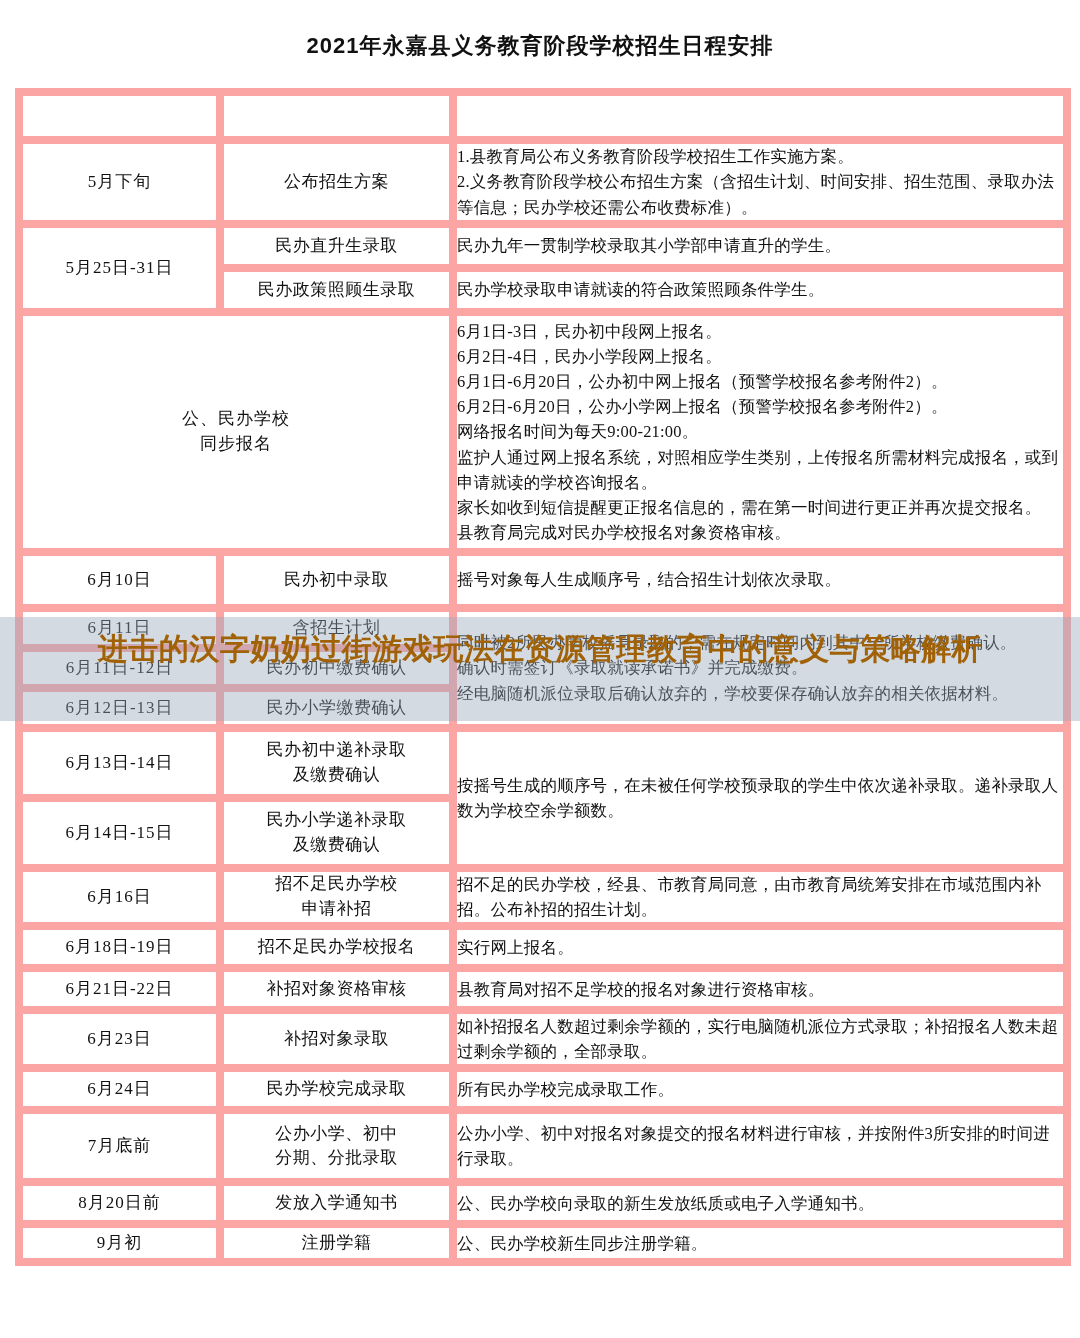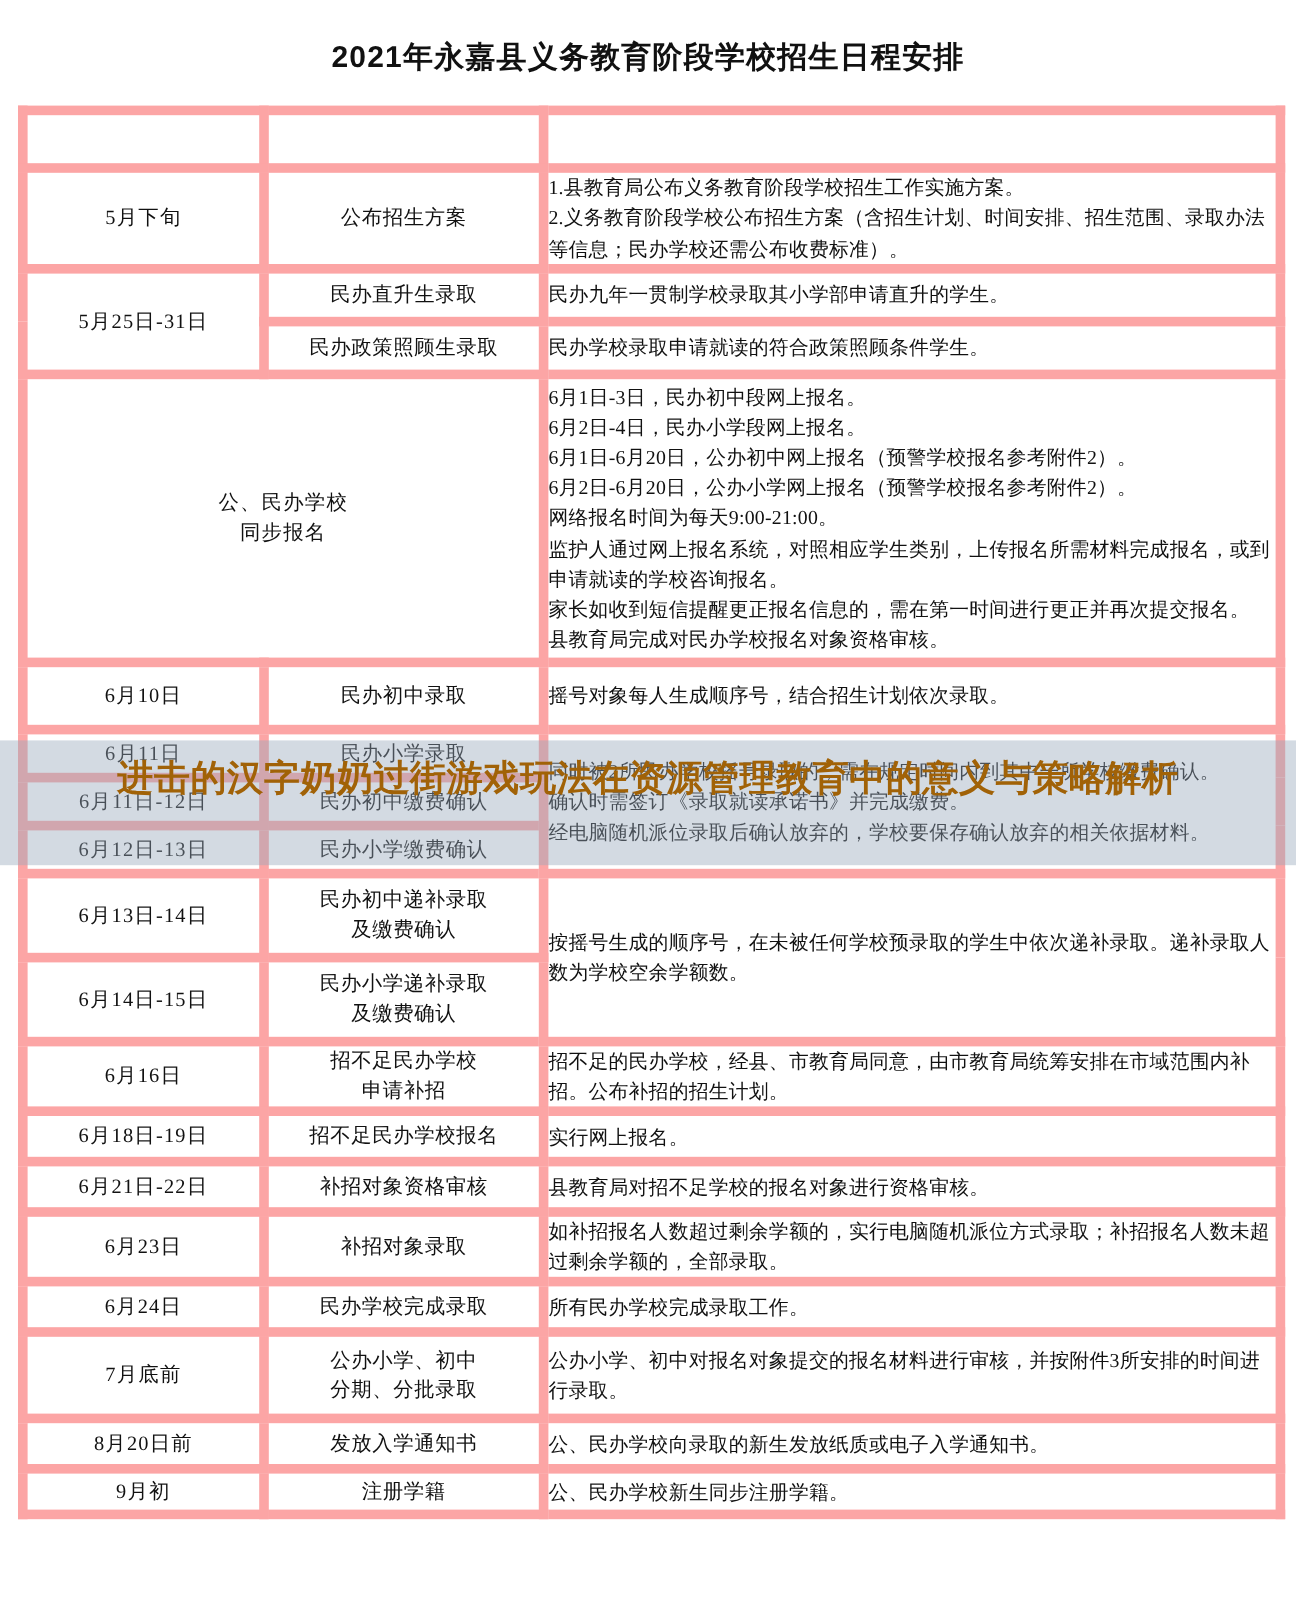--- a/index.html
+++ b/index.html
@@ -12,21 +12,21 @@
   }
   #page{
     position:relative;
     width:1080px;height:1338px;
     box-sizing:border-box;
   }
   .doc-title{
     text-align:center;
     font-family:"Liberation Sans","DejaVu Sans",sans-serif;
     font-weight:bold;
-    font-size:25px;
+    font-size:22px;
     letter-spacing:1px;
     color:#111;
     padding-top:33px;
     padding-bottom:0;
     line-height:1.2;
   }
   .table-wrap{
     position:absolute;
     left:15px;
     top:88px;
@@ -167,21 +167,21 @@
         <tr style="height:56px">
           <td class="time">6月10日</td>
           <td class="proc">民办初中录取</td>
           <td class="content">
             <p>摇号对象每人生成顺序号，结合招生计划依次录取。</p>
           </td>
         </tr>
 
         <tr style="height:40px">
           <td class="time">6月11日</td>
-          <td class="proc">民办小学录取</td>
+          <td class="proc">含招生计划</td>
           <td class="content" rowspan="3">
             <p>同时被2所民办学校摇号录取的，需在规定时间内到其中一所学校缴费确认。</p>
             <p>确认时需签订《录取就读承诺书》并完成缴费。</p>
             <p>经电脑随机派位录取后确认放弃的，学校要保存确认放弃的相关依据材料。</p>
           </td>
         </tr>
         <tr style="height:40px">
           <td class="time">6月11日-12日</td>
           <td class="proc">民办初中缴费确认</td>
         </tr>

